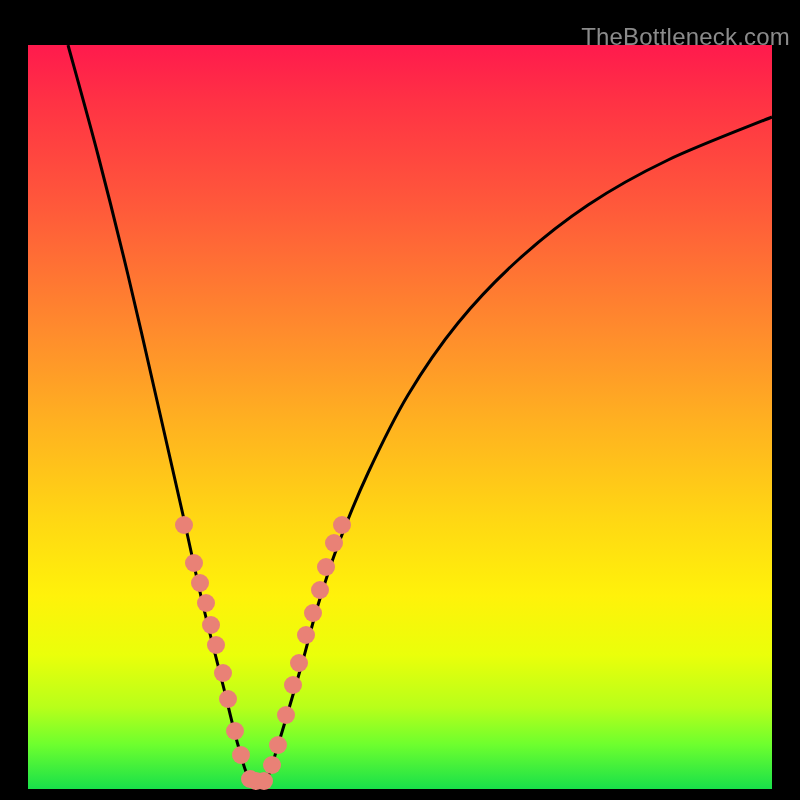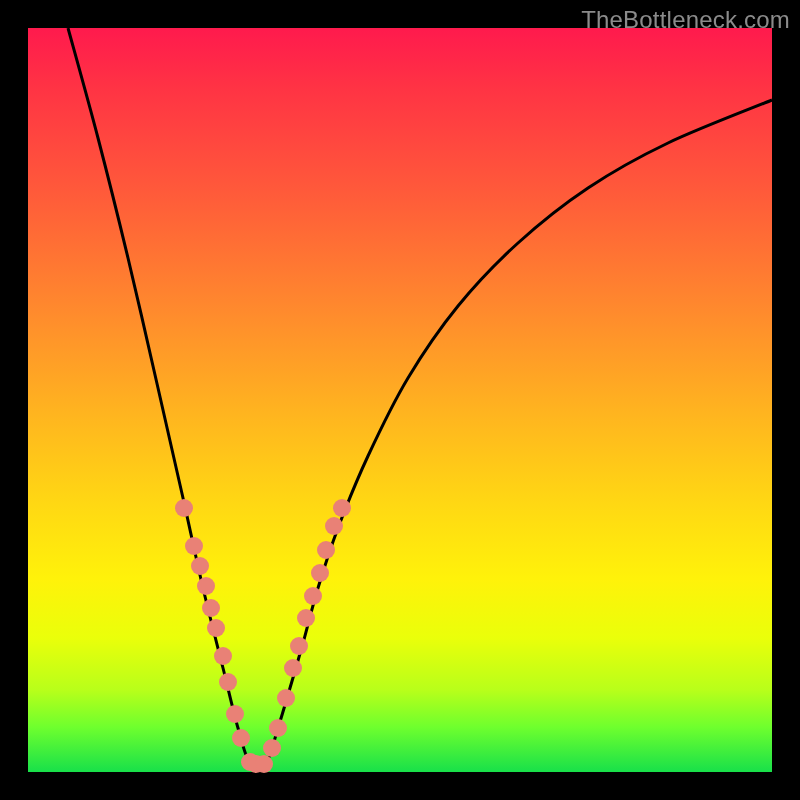--- a/index.html
+++ b/index.html
@@ -9,20 +9,21 @@
     height: 800px;
     background: #000;
     overflow: hidden;
     font-family: Arial, Helvetica, sans-serif;
   }
   .frame {
     position: relative;
     width: 800px;
     height: 684px;
     background: #000;
+    margin-top: 17px;
   }
   .plot {
     position: absolute;
     left: 28px;
     top: 28px;
     width: 744px;
     height: 744px;
     
     background: linear-gradient(
       to bottom,

